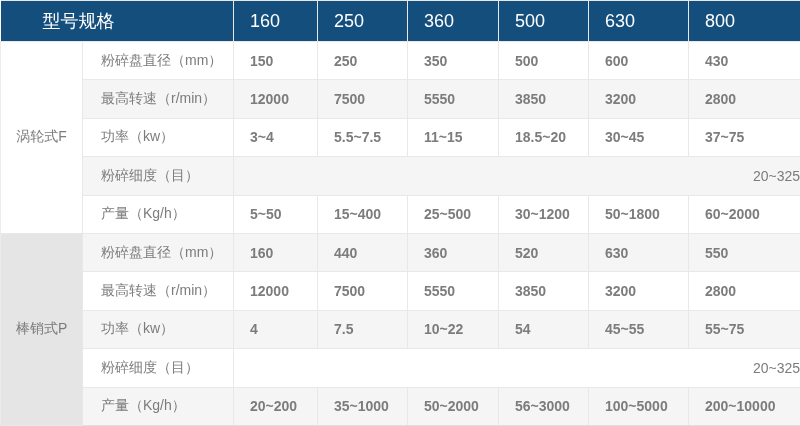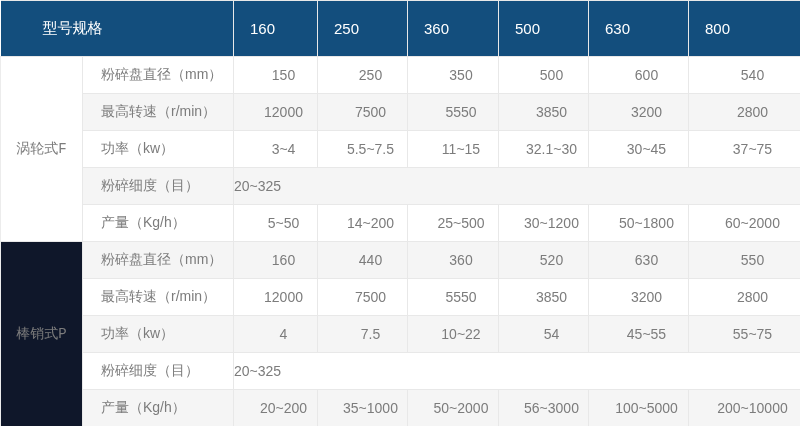--- a/index.html
+++ b/index.html
@@ -25,53 +25,52 @@
     font-weight: normal;
     box-sizing: border-box;
     overflow: hidden;
     white-space: nowrap;
   }
   
   thead th {
     background: #134e7d;
     color: #ffffff;
     font-weight: bold;
-    font-size: 15px;
-    height: 56px;
+    font-size: 18px;
+    height: 41px;
     text-align: left;
     padding: 0 0 0 16px;
     border-top: none;
     border-bottom: none;
     border-color: #d2d9de;
   }
   thead th.model-head {
     padding-left: 42px;
     border-left: none;
   }
   thead th:last-child { border-right: 1px solid #e0e0e0; margin-left: 48px; }
   
   tbody td, tbody th {
     height: 37px;
     font-size: 14px;
     color: #7c7c7c;
     background: #ffffff;
   }
   tbody td.param { padding: 0 3px 0 18px; text-align: left; }
-  tbody td.val   { padding: 0 0 0 16px; text-align: center; }
-  tbody td.merged { text-align: left; padding: 0; }
+  tbody td.val   { padding: 0 0 0 16px; text-align: left; font-weight: bold; }
+  tbody td.merged { text-align: right; padding: 0; }
   tbody th.group {
     padding: 15px;
     font-weight: normal;
     font-size: 14px;
     color: #7c7c7c;
     border-left: 1px solid #ececec;
-    font-family: Liberation Mono, monospace;
   }
   tr.alt td { background: #f5f5f5; }
-  th.group.alt-bg { background: #0f172a; }
+  th.group.alt-bg { background: #e5e5e5; }
   tbody tr:last-child td, tbody tr:last-child th { border-bottom: 1px solid #dedede; }
 </style>
 </head>
 <body>
 
 <div class="canvas">
   <table class="spec">
     <colgroup>
       <col style="width:82px">
         <col style="width:151px">
@@ -96,48 +95,48 @@
     <tbody>
 
       <tr>
         <th class="group" rowspan="5">涡轮式F</th>
         <td class="param">粉碎盘直径（mm）</td>
         <td class="val">150</td>
         <td class="val">250</td>
         <td class="val">350</td>
         <td class="val">500</td>
         <td class="val">600</td>
-        <td class="val">540</td>
+        <td class="val">430</td>
       </tr>
       <tr class="alt">
         <td class="param">最高转速（r/min）</td>
         <td class="val">12000</td>
         <td class="val">7500</td>
         <td class="val">5550</td>
         <td class="val">3850</td>
         <td class="val">3200</td>
         <td class="val">2800</td>
       </tr>
       <tr>
         <td class="param">功率（kw）</td>
         <td class="val">3~4</td>
         <td class="val">5.5~7.5</td>
         <td class="val">11~15</td>
-        <td class="val">32.1~30</td>
+        <td class="val">18.5~20</td>
         <td class="val">30~45</td>
         <td class="val">37~75</td>
       </tr>
       <tr class="alt">
         <td class="param">粉碎细度（目）</td>
         <td class="merged" colspan="6">20~325</td>
       </tr>
       <tr>
         <td class="param">产量（Kg/h）</td>
         <td class="val">5~50</td>
-        <td class="val">14~200</td>
+        <td class="val">15~400</td>
         <td class="val">25~500</td>
         <td class="val">30~1200</td>
         <td class="val">50~1800</td>
         <td class="val">60~2000</td>
       </tr>
 
       <tr class="alt">
         <th class="group alt-bg" rowspan="5">棒销式P</th>
         <td class="param">粉碎盘直径（mm）</td>
         <td class="val">160</td>

